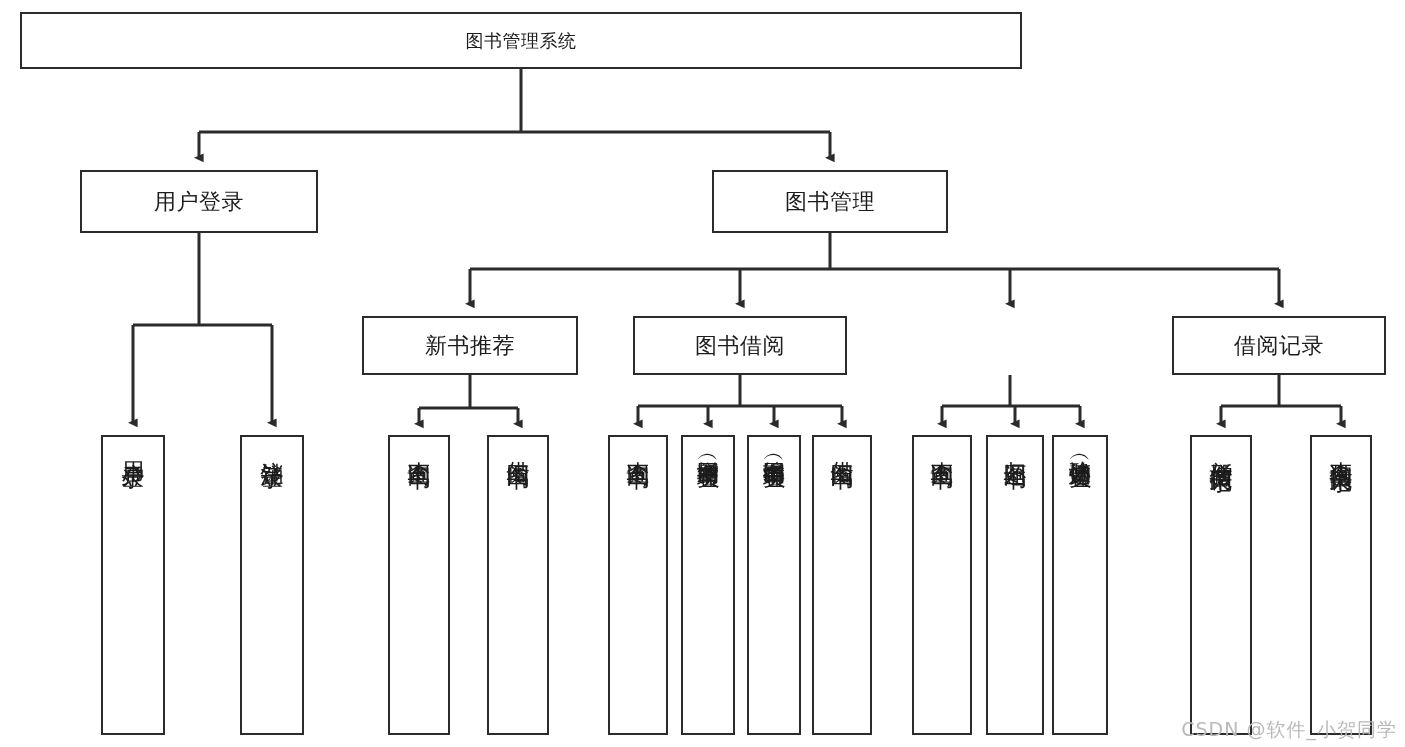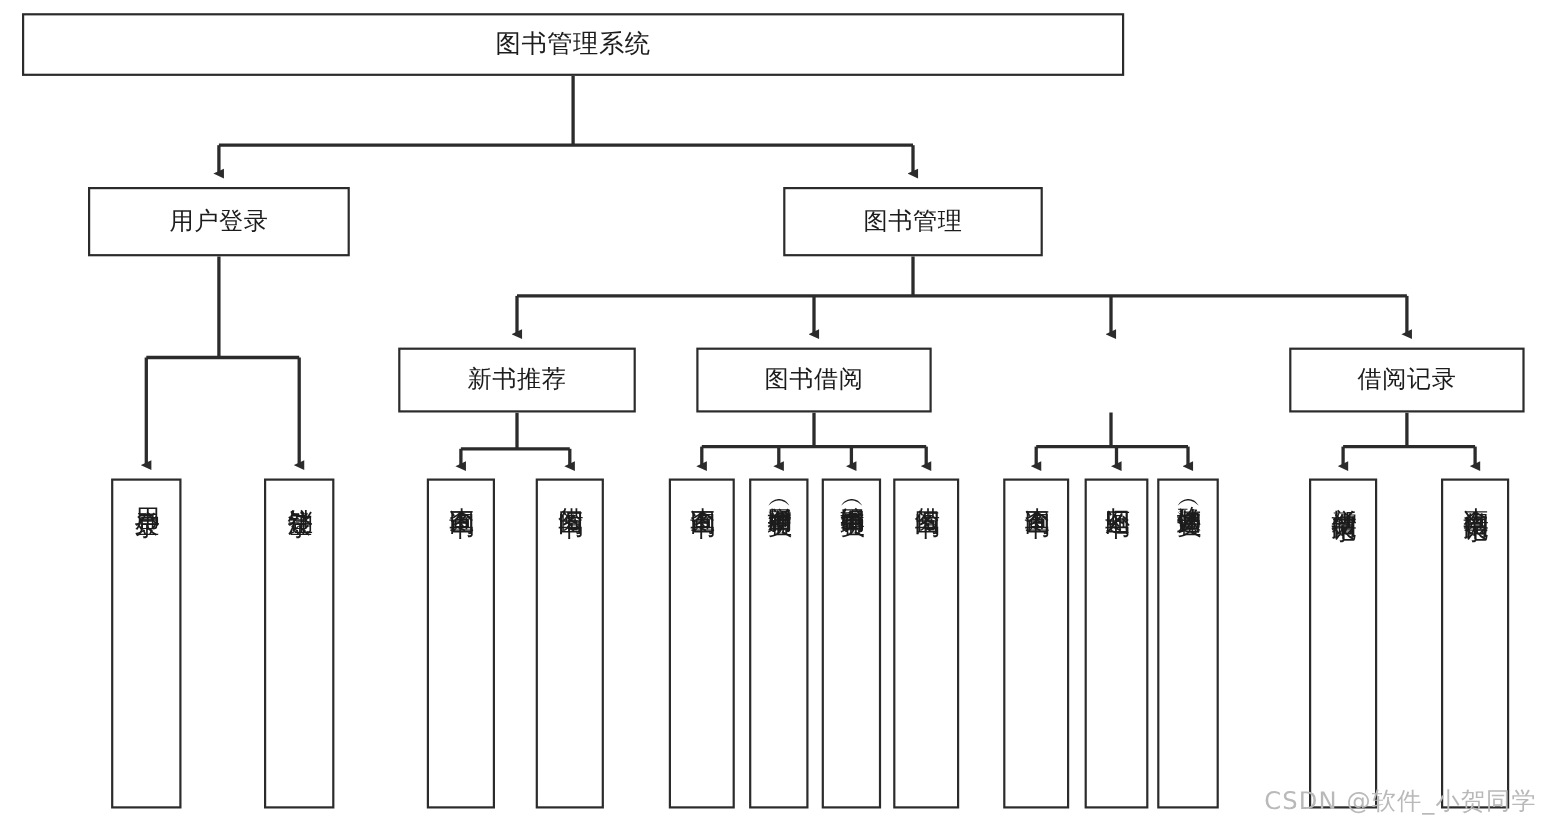--- a/index.html
+++ b/index.html
@@ -58,27 +58,27 @@
     font-size: 23px;
     letter-spacing: 2px;
     line-height: 1;
     white-space: nowrap;
   }
   .node.vertical.compact .node-label {
     font-size: 22px;
     letter-spacing: 1px;
   }
   .node.root .node-label {
-    font-size: 23px;
+    font-size: 18px;
   }
   #watermark {
     position: absolute;
     right: 8px;
     bottom: 4px;
-    font-size: 22px;
+    font-size: 19px;
     color: #b9b9b9;
     letter-spacing: 1px;
     white-space: nowrap;
     user-select: none;
   }
 </style>
 </head>
 <body>
 
 <div id="diagram-root">

